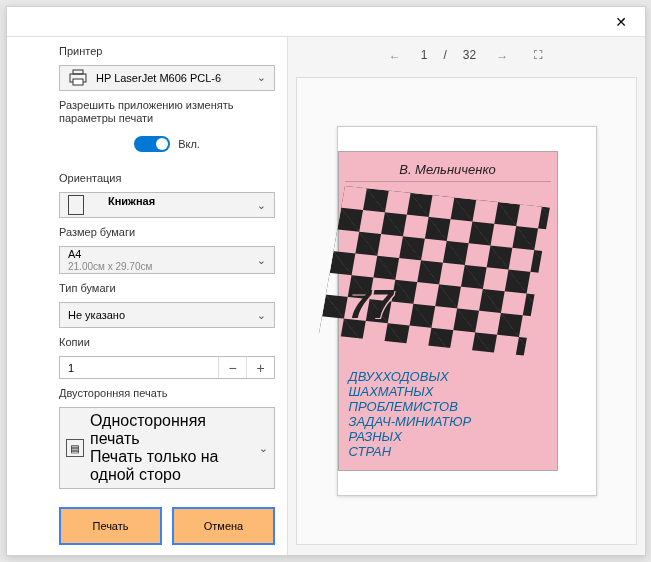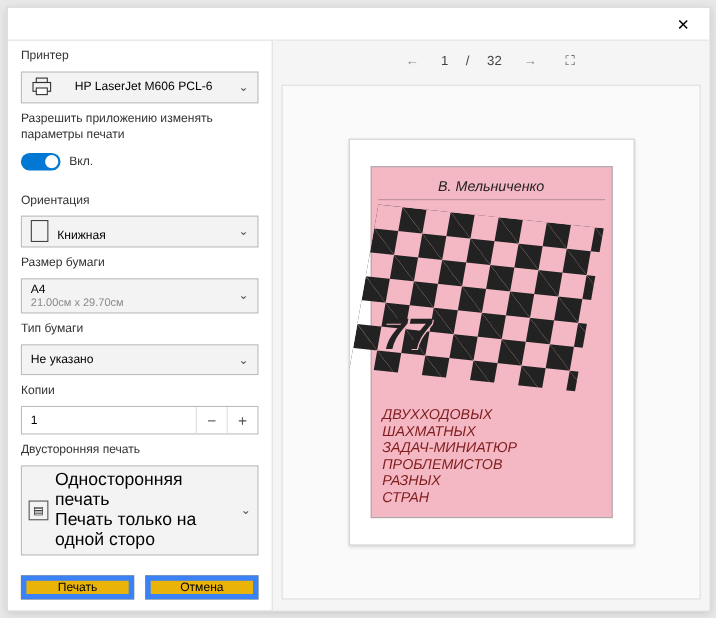--- a/index.html
+++ b/index.html
@@ -1,63 +1,63 @@
 <!DOCTYPE html>
 <html><head>
 <meta charset="utf-8">
 <style>
   * { box-sizing: border-box; margin: 0; padding: 0; font-family: 'Segoe UI', Tahoma, sans-serif; }
   body { background: #e8e8e8; width: 651px; height: 562px; overflow: hidden; }
   .window { position: absolute; left: 6px; top: 6px; width: 640px; height: 550px; background: #fff; border: 1px solid #d0d0d0; box-shadow: 0 2px 8px rgba(0,0,0,0.15); display: flex; flex-direction: column; }
   .titlebar { height: 30px; display: flex; align-items: center; justify-content: flex-end; padding: 0 8px; border-bottom: 1px solid #e0e0e0; }
   .close-btn { width: 32px; height: 28px; display: flex; align-items: center; justify-content: center; font-size: 14px; cursor: pointer; }
   .header { padding: 8px 12px 6px; font-size: 13px; font-weight: 600; border-bottom: 1px solid #e8e8e8; }
-  .body { flex: 1; display: flex; overflow: hidden; }
+  .body { flex: 1; display: flex; overflow: hidden; margin-left: 40px; }
   .sidebar { width: 240px; padding: 8px 12px 10px; display: flex; flex-direction: column; gap: 8px; overflow-y: auto; }
   .label { font-size: 11px; color: #333; }
   .select { height: 36px; border: 1px solid #bdbdbd; background: #f3f3f3; display: flex; align-items: center; justify-content: space-between; padding: 0 8px; cursor: pointer; }
   .select.tall { height: 40px; flex-direction: row; }
   .select .txt { font-size: 11px; }
   .select .sub { font-size: 10px; color: #888; }
   .select .col { display:flex; flex-direction:column; gap:1px; }
-  .printer { display:flex; align-items:center; gap:20px; }
+  .printer { display:flex; align-items:center; gap:8px; }
   .chev { font-size: 11px; color: #555; }
-  .toggle-row { display: flex; align-items: center; gap: 8px; margin-top: 2px; }
+  .toggle-row { display: flex; align-items: center; gap: 8px; margin-top: 2px; justify-content: center; }
   .toggle { width: 36px; height: 16px; background: #0078d4; border-radius: 8px; position: relative; cursor: pointer; }
   .toggle::after { content:''; position:absolute; right:2px; top:2px; width:12px; height:12px; background:#fff; border-radius:50%; }
   .section-gap { height: 6px; }
   .copies { display:flex; align-items:center; border:1px solid #bdbdbd; height:32px; }
   .copies input { flex:1; border:none; outline:none; padding:0 8px; font-size:11px; background:transparent; }
   .step { width:28px; height:100%; display:flex; align-items:center; justify-content:center; border-left:1px solid #ddd; cursor:pointer; font-size:14px; color:#555; }
   .buttons { display:flex; gap:10px; margin-top:auto; padding-top:10px; }
-  .btn { flex:1; height:22px; background:#eab308; border:5px solid #3b82f6; font-size:11px; cursor:pointer; }
+  .btn { flex:1; height:38px; background:#fdba74; border:2px solid #3b82f6; font-size:11px; cursor:pointer; }
   .preview { flex:1; background:#f5f5f5; display:flex; flex-direction:column; border-left:1px solid #e0e0e0; }
   .pv-toolbar { height:36px; display:flex; align-items:center; justify-content:center; gap:16px; font-size:12px; color:#444; }
   .pv-nav { width:20px; text-align:center; cursor:pointer; color:#888; }
   .pv-fit { width:20px; text-align:center; cursor:pointer; }
   .pv-area { flex:1; display:flex; align-items:center; justify-content:center; background:#fafafa; border:1px solid #ddd; margin:4px 8px 10px; }
-  .page { width: 260px; height: 370px; background:#fff; border:1px solid #ccc; box-shadow:0 1px 3px rgba(0,0,0,0.15); display:flex; align-items:center; justify-content:center; }
+  .page { width: 260px; height: 370px; background:#fff; border:1px solid #ccc; box-shadow:0 1px 3px rgba(0,0,0,0.15); display:flex; align-items:center; justify-content:flex-start; }
   .cover { width: 220px; height: 320px; background:#f4b8c5; border:1px solid #aaa; display:flex; flex-direction:column; padding:6px; font-family: cursive; color:#222; }
   .cover-author { text-align:center; font-style:italic; font-size:13px; padding:4px 0; border-bottom:1px solid rgba(0,0,0,0.2); }
   .checker-wrap { position:relative; flex:1; margin-top:4px; }
   .checker { width:100%; height:150px;
     background:
       linear-gradient(45deg,#222 25%,transparent 25%,transparent 75%,#222 75%),
       linear-gradient(45deg,#222 25%,transparent 25%,transparent 75%,#222 75%);
     background-size:44px 44px;
     background-position:0 0,22px 22px;
     transform: rotate(6deg) skewX(-4deg);
     transform-origin: top left;
   }
   .num77 { position:absolute; left:4px; top:96px; font-size:40px; font-weight:800; font-family: sans-serif; font-style:italic; color:#222; text-shadow:1px 1px 0 #f4b8c5; }
-  .cover-text { margin-top:auto; padding:4px 2px 4px 4px; font-size:13px; font-style:italic; line-height:1.15; font-family: 'Segoe Script', cursive; color:#7f1d1d; }
+  .cover-text { margin-top:auto; padding:4px 2px 4px 4px; font-size:13px; font-style:italic; line-height:1.15; font-family: 'Segoe Script', cursive; color:#0369a1; }
   .duplex-box { border:1px solid #bdbdbd; background:#f3f3f3; display:flex; padding:4px 6px; gap:6px; align-items:center; cursor:pointer; }
   .dup-icon { width:18px; height:18px; border:1px solid #555; display:flex; align-items:center; justify-content:center; font-size:10px; flex-shrink:0; }
   .dup-col { display:flex; flex-direction:column; overflow:hidden;justify-content:center; }
-  .orient-select { display:flex; align-items:flex-end; gap:8px; }
+  .orient-select { display:flex; align-items:flex-start; gap:24px;font-weight:bold; }
   .orient-icon { width:16px; height:20px; border:1.5px solid #444; }
 </style>
 </head>
 <body>
 
 <div class="window">
   <div class="titlebar">
     <div class="close-btn">
       <span>✕</span>
     </div>
@@ -146,22 +146,22 @@
         <div class="page">
           <div class="cover">
             <div class="cover-author">В. Мельниченко</div>
             <div class="checker-wrap">
               <div class="checker"></div>
               <div class="num77">77</div>
             </div>
             <div class="cover-text">
               <div>ДВУХХОДОВЫХ</div>
               <div>ШАХМАТНЫХ</div>
+              <div>ПРОБЛЕМИСТОВ</div>
               <div>ЗАДАЧ-МИНИАТЮР</div>
-              <div>ПРОБЛЕМИСТОВ</div>
               <div>РАЗНЫХ</div>
               <div>СТРАН</div>
             </div>
           </div>
         </div>
       </div>
     </div>
   </div>
 </div>
 

